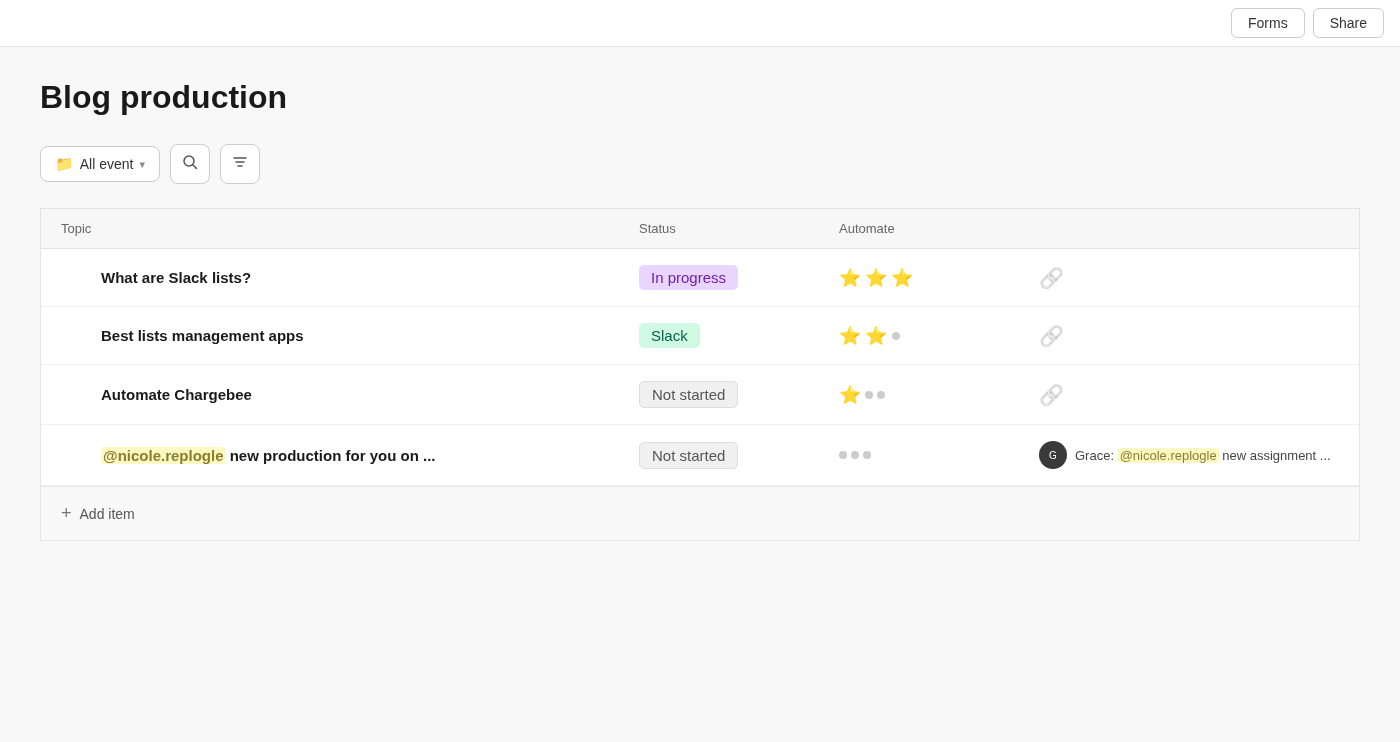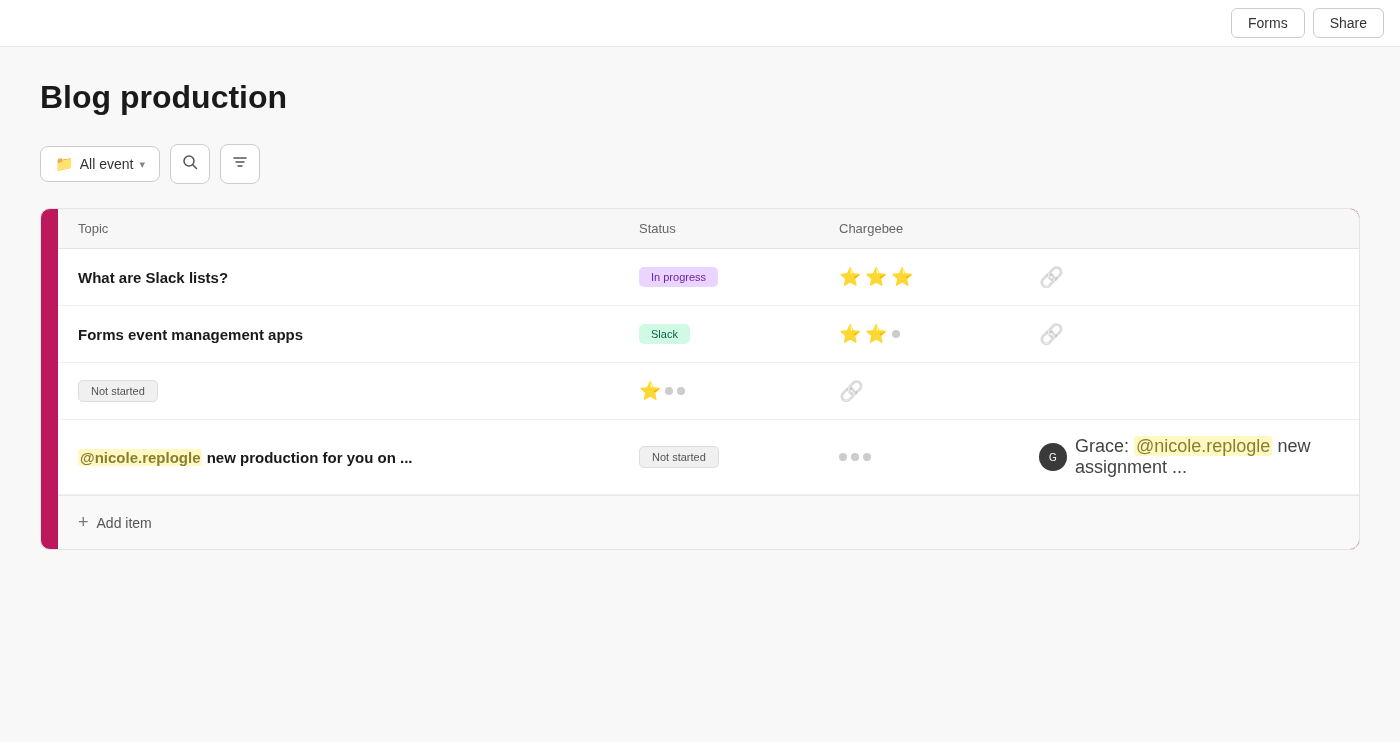--- a/index.html
+++ b/index.html
@@ -65,24 +65,23 @@
       background: #fff;
       border-radius: 8px;
       cursor: pointer;
       font-size: 16px;
       color: #555;
     }
 
     
     .table-container {
       background: #be185d;
-      border-radius: 10px;
+      border-radius: 0;
       border: 1px solid #e4e4e4;
       overflow: hidden;
-      padding-left: 17px;
     }
     .table-header {
       display: grid;
       grid-template-columns: 1fr 200px 200px 300px;
       padding: 12px 20px;
       background: #f7f7f7;
       border-bottom: 1px solid #e4e4e4;
       color: #666;
       font-size: 13px;
       font-weight: 500;
@@ -95,32 +94,33 @@
       align-items: center;
       background: #fff;
     }
     .table-row:last-child {
       border-bottom: none;
     }
     .topic-text {
       font-size: 15px;
       font-weight: 600;
       color: #1a1a1a;
+      margin-left: 40px;
     }
     .mention {
       color: #8b7d2e;
       background: #fef9c3;
       border-radius: 3px;
       padding: 0 2px;
     }
     .status-badge {
       display: inline-block;
       padding: 4px 12px;
       border-radius: 5px;
-      font-size: 11px;
+      font-size: 15px;
       font-weight: 500;
     }
     .status-in-progress {
       background: #e9d5ff;
       color: #6b21a8;
     }
     .status-done {
       background: #d1fae5;
       color: #065f46;
     }
@@ -158,21 +158,21 @@
       background: #555;
       display: flex;
       align-items: center;
       justify-content: center;
       font-size: 11px;
       color: #fff;
       overflow: hidden;
       flex-shrink: 0;
     }
     .thread-text {
-      font-size: 18px;
+      font-size: 13px;
       color: #444;
     }
     .add-item-row {
       display: flex;
       align-items: center;
       gap: 8px;
       padding: 16px 20px;
       color: #555;
       font-size: 14px;
       cursor: pointer;
@@ -220,54 +220,55 @@
         </svg>
       </span>
     </button>
   </div>
 
   <div class="table-container">
 
     <div class="table-header">
       <span>Topic</span>
       <span>Status</span>
-      <span>Chargebee</span>
+      <span>Automate</span>
     </div>
 
     <div class="table-row">
       <span class="topic-text">What are Slack lists?</span>
       <span>
         <span class="status-badge status-in-progress">In progress</span>
       </span>
       <div class="priority-cell">
         <span class="star">⭐</span>
         <span class="star">⭐</span>
         <span class="star">⭐</span>
       </div>
       <div class="thread-cell">
         <span style="font-size:20px; opacity:0.4; filter:grayscale(1);">🔗</span>
       </div>
     </div>
 
     <div class="table-row">
-      <span class="topic-text">Forms event management apps</span>
+      <span class="topic-text">Best lists management apps</span>
       <span>
         <span class="status-badge status-done">Slack</span>
       </span>
       <div class="priority-cell">
         <span class="star">⭐</span>
         <span class="star">⭐</span>
         <span class="dot"></span>
       </div>
       <div class="thread-cell">
         <span style="font-size:20px; opacity:0.4; filter:grayscale(1);">🔗</span>
       </div>
     </div>
 
     <div class="table-row">
+      <span class="topic-text">Automate Chargebee</span>
       <span>
         <span class="status-badge status-not-started">Not started</span>
       </span>
       <div class="priority-cell">
         <span class="star">⭐</span>
         <span class="dot"></span>
         <span class="dot"></span>
       </div>
       <div class="thread-cell">
         <span style="font-size:20px; opacity:0.4; filter:grayscale(1);">🔗</span>

